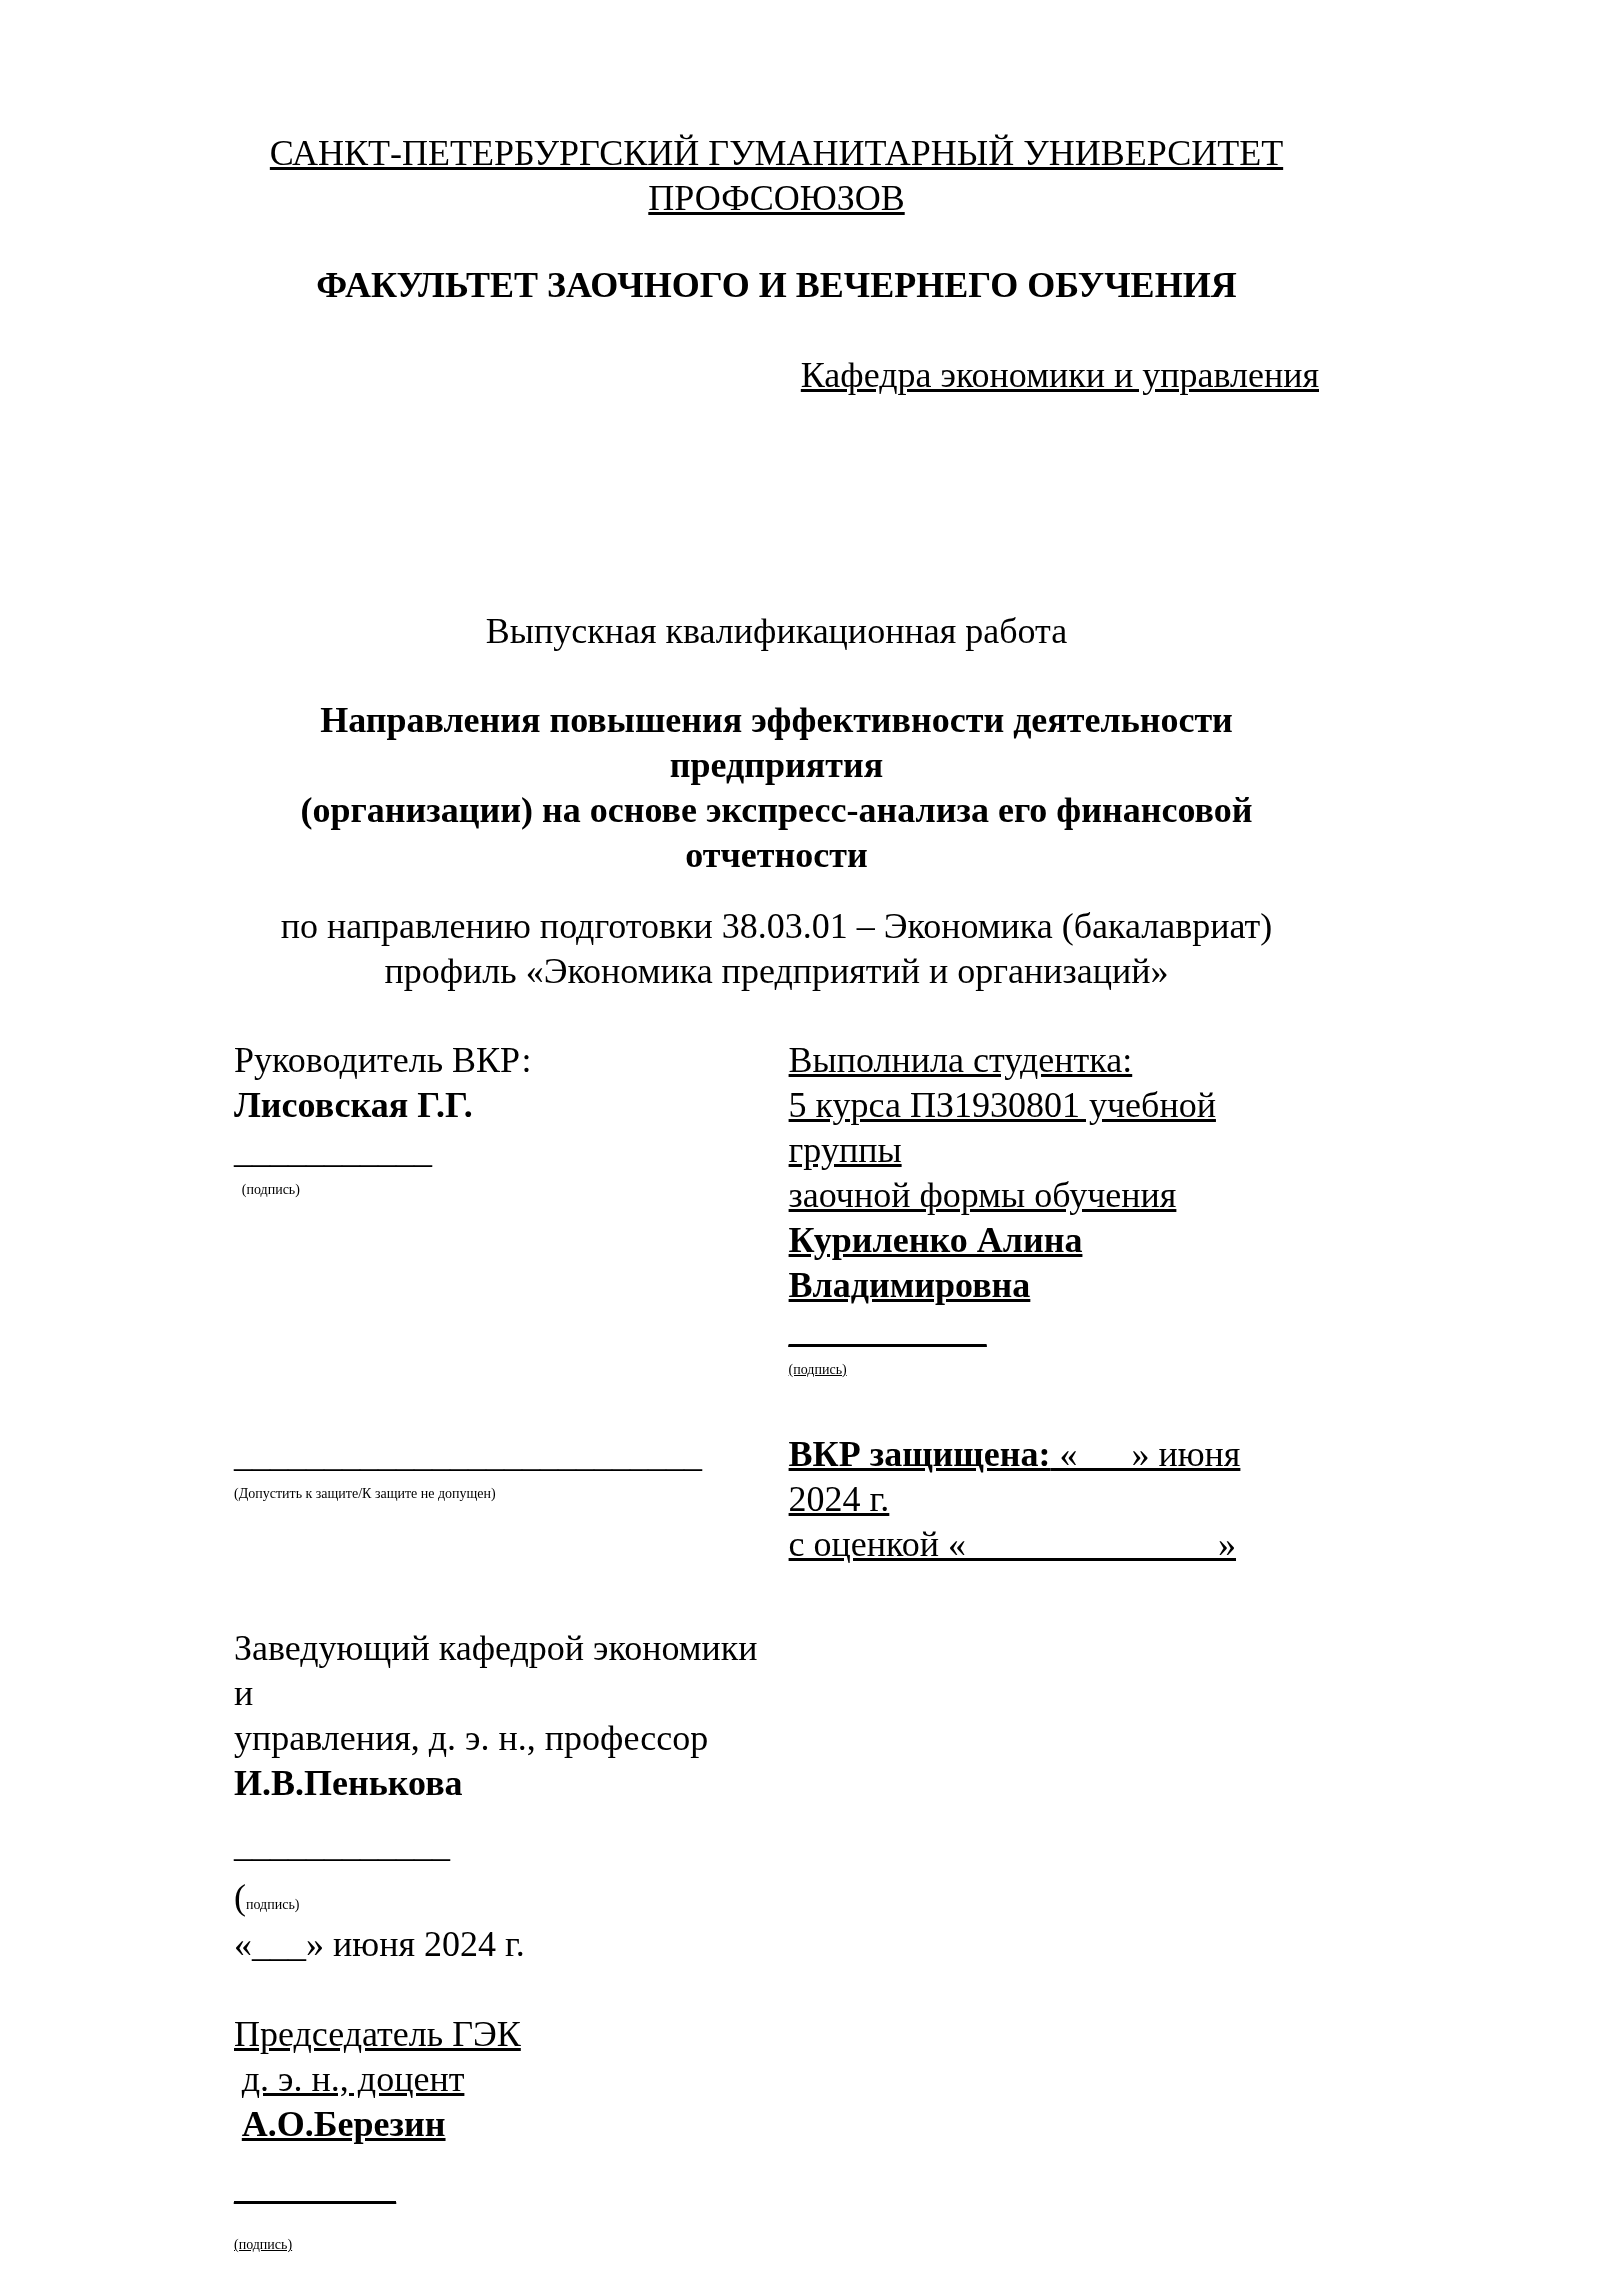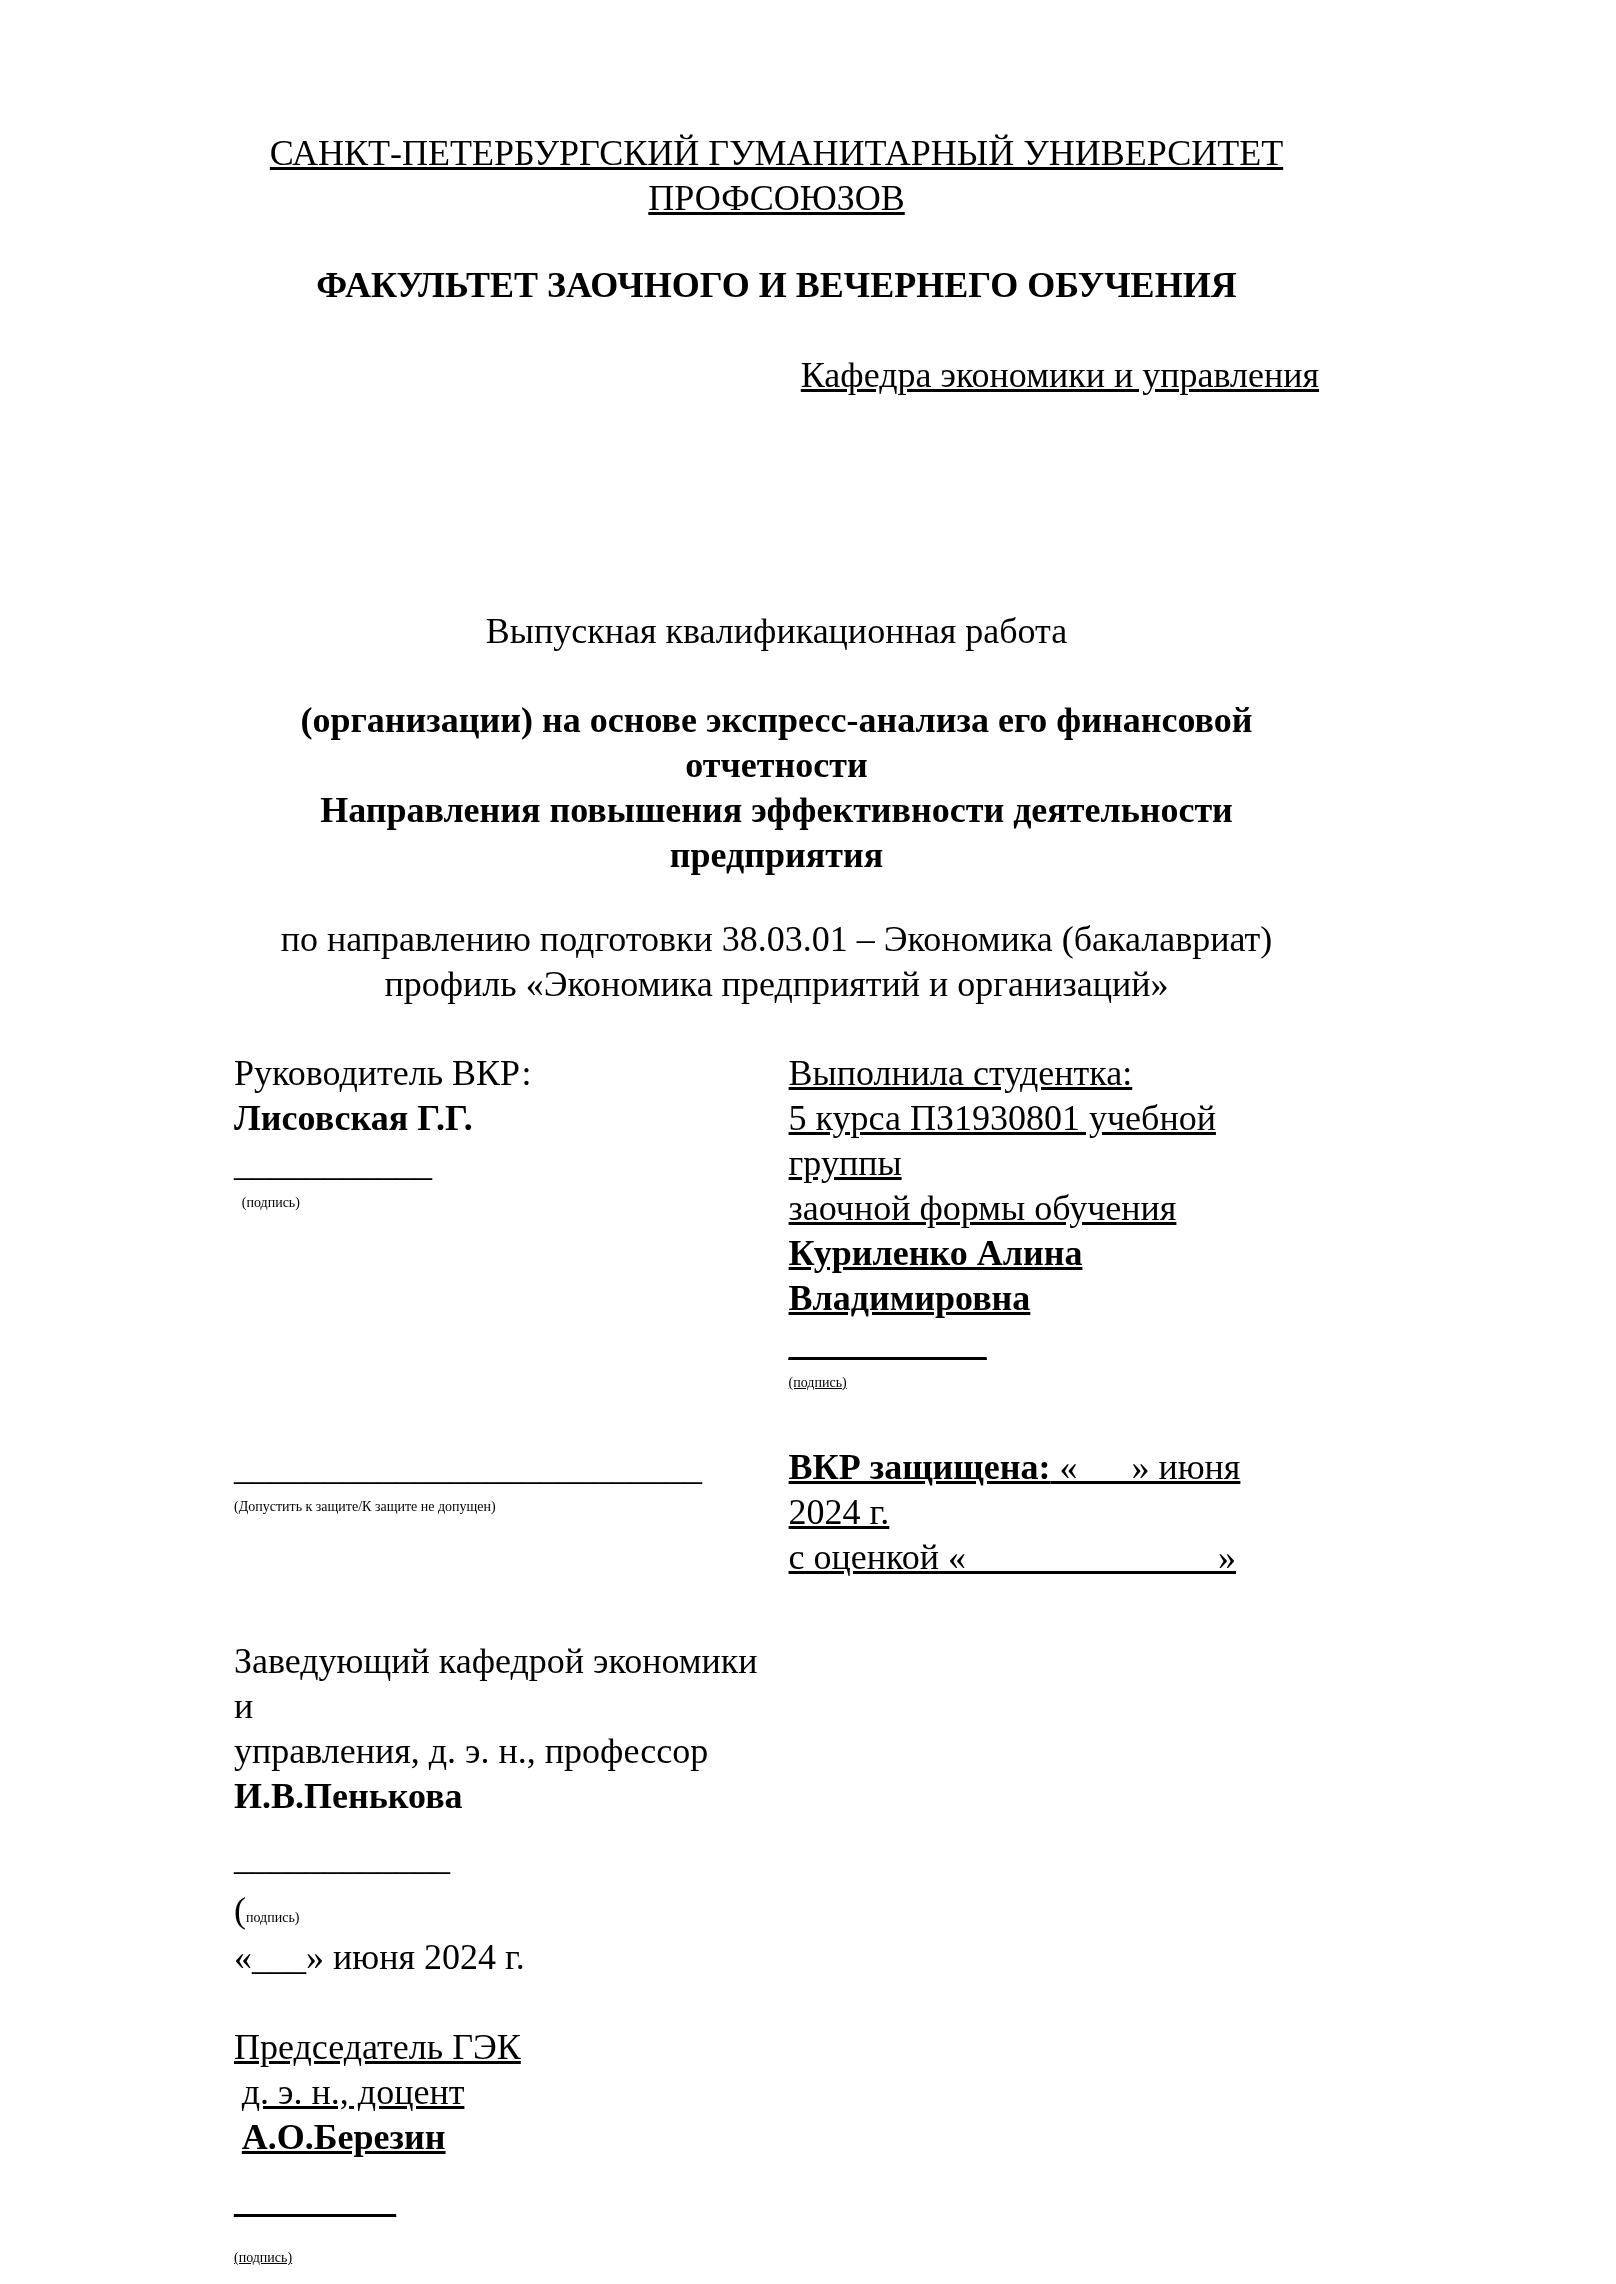--- a/index.html
+++ b/index.html
@@ -18,21 +18,21 @@
   }
   .center { text-align:center; }
   .right  { text-align:right;text-decoration:underline; }
   .bold   { font-weight:bold; }
   .underline { text-decoration:underline; }
   .small  { font-size:14px; line-height:34px; }
   .faculty     { margin-top:42px; }
   .dept        { margin-top:45px; }
   .worktype    { margin-top:211px; }
   .titleblock  { margin-top:44px; }
-  .programblock{ margin-top:39px; }
+  .programblock{ margin-top:26px; }
   .cols { display:flex; align-items:flex-start;gap:45px; }
   .col-l { width:49%; }
   .col-r { width:51%;text-decoration:underline; }
   .row1 { margin-top:44px; }
   .row2 { margin-top:45px; }
   .row3 { margin-top:59px;flex-direction:column; }
   .footer { margin-top:352px; }
   .mt20 { margin-top:15.6px; }
   .mt10 { margin-top:18px; }
   .indent-small { padding-left:7.8px; }
@@ -46,22 +46,22 @@
 
   <div class="center underline">САНКТ-ПЕТЕРБУРГСКИЙ ГУМАНИТАРНЫЙ УНИВЕРСИТЕТ ПРОФСОЮЗОВ</div>
 
   <div class="center bold faculty">ФАКУЛЬТЕТ ЗАОЧНОГО И ВЕЧЕРНЕГО ОБУЧЕНИЯ</div>
 
   <div class="right dept">Кафедра экономики и управления</div>
 
   <div class="center worktype">Выпускная квалификационная работа</div>
 
   <div class="center bold titleblock">
+    <div>Направления повышения эффективности деятельности предприятия</div>
     <div>(организации) на основе экспресс-анализа его финансовой отчетности</div>
-    <div>Направления повышения эффективности деятельности предприятия</div>
   </div>
 
   <div class="center programblock">
     <div>по направлению подготовки 38.03.01 – Экономика (бакалавриат)</div>
     <div>профиль «Экономика предприятий и организаций»</div>
   </div>
 
   <div class="cols row1">
     <div class="col-l">
       <div>Руководитель ВКР:</div>

